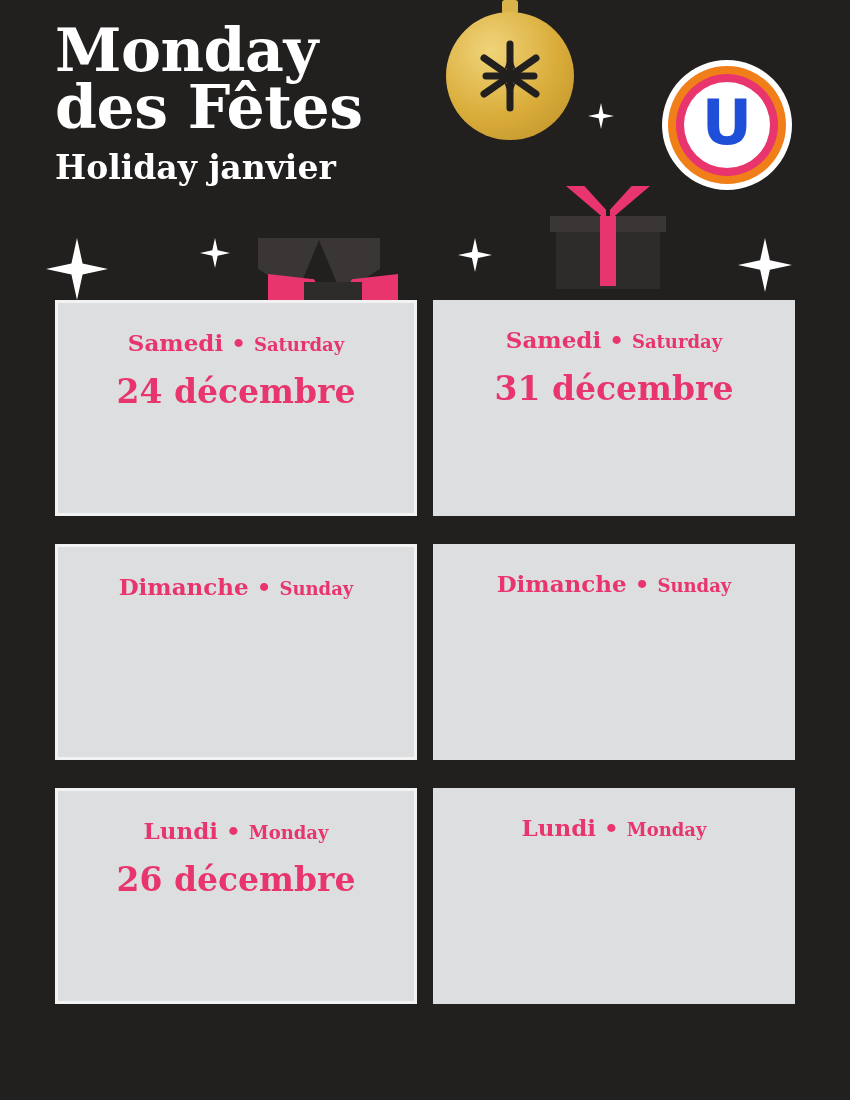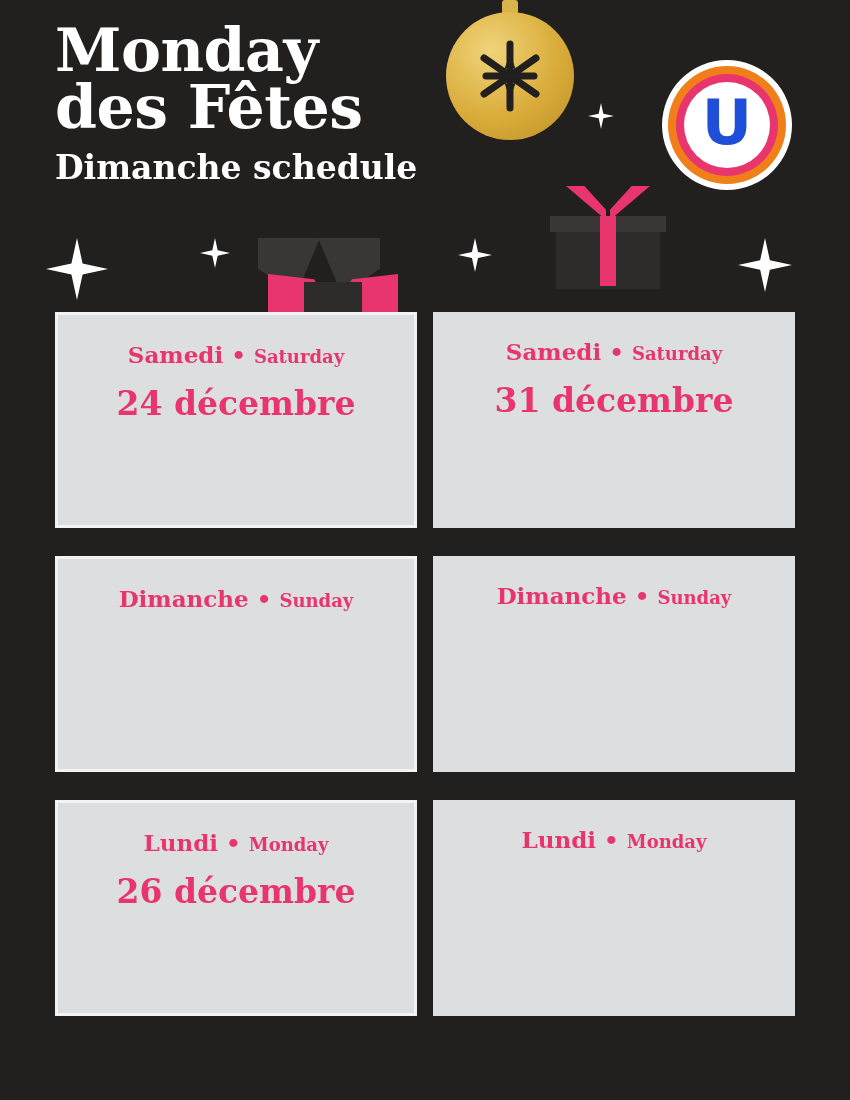--- a/index.html
+++ b/index.html
@@ -143,21 +143,21 @@
     font-size: 62px;
     color: #1f4fd8;
     line-height: 1;
     z-index: 3;
     margin-top: -4px;
   }
 
   
   .grid {
     position: absolute;
-    left: 0; top: 312px;
+    left: 0; top: 300px;
     width: 850px;
   }
   .row {
     display: flex;
     justify-content: space-between;
     padding: 0 55px;
     margin-bottom: 28px;
   }
   .card {
     width: 362px;
@@ -190,21 +190,21 @@
   .sup { font-size: 20px; vertical-align: super; }
 </style>
 </head>
 <body>
 
 <div class="header">
 
   <div class="title-block">
     <div class="title-line">Monday</div>
     <div class="title-line">des Fêtes</div>
-    <div class="subtitle">Dimanche schedule</div>
+    <div class="subtitle">Holiday janvier</div>
   </div>
 
   <div class="deco sparkle" style="left:46px;  top:238px; width:62px; height:62px;"></div>
   <div class="deco sparkle" style="left:200px; top:238px; width:30px; height:30px;"></div>
   <div class="deco sparkle" style="left:458px; top:238px; width:34px; height:34px;"></div>
   <div class="deco sparkle" style="left:588px; top:103px; width:26px; height:26px;"></div>
   <div class="deco sparkle" style="left:738px; top:238px; width:54px; height:54px;"></div>
 
   <div class="deco" style="left:258px; top:238px; width:150px; height:72px;">
     <div class="leaf" style="left:0px;  top:0px;  width:62px; height:56px; background:#3a3636; clip-path:polygon(0% 0%, 100% 0%, 62% 100%, 0% 55%);"></div>

